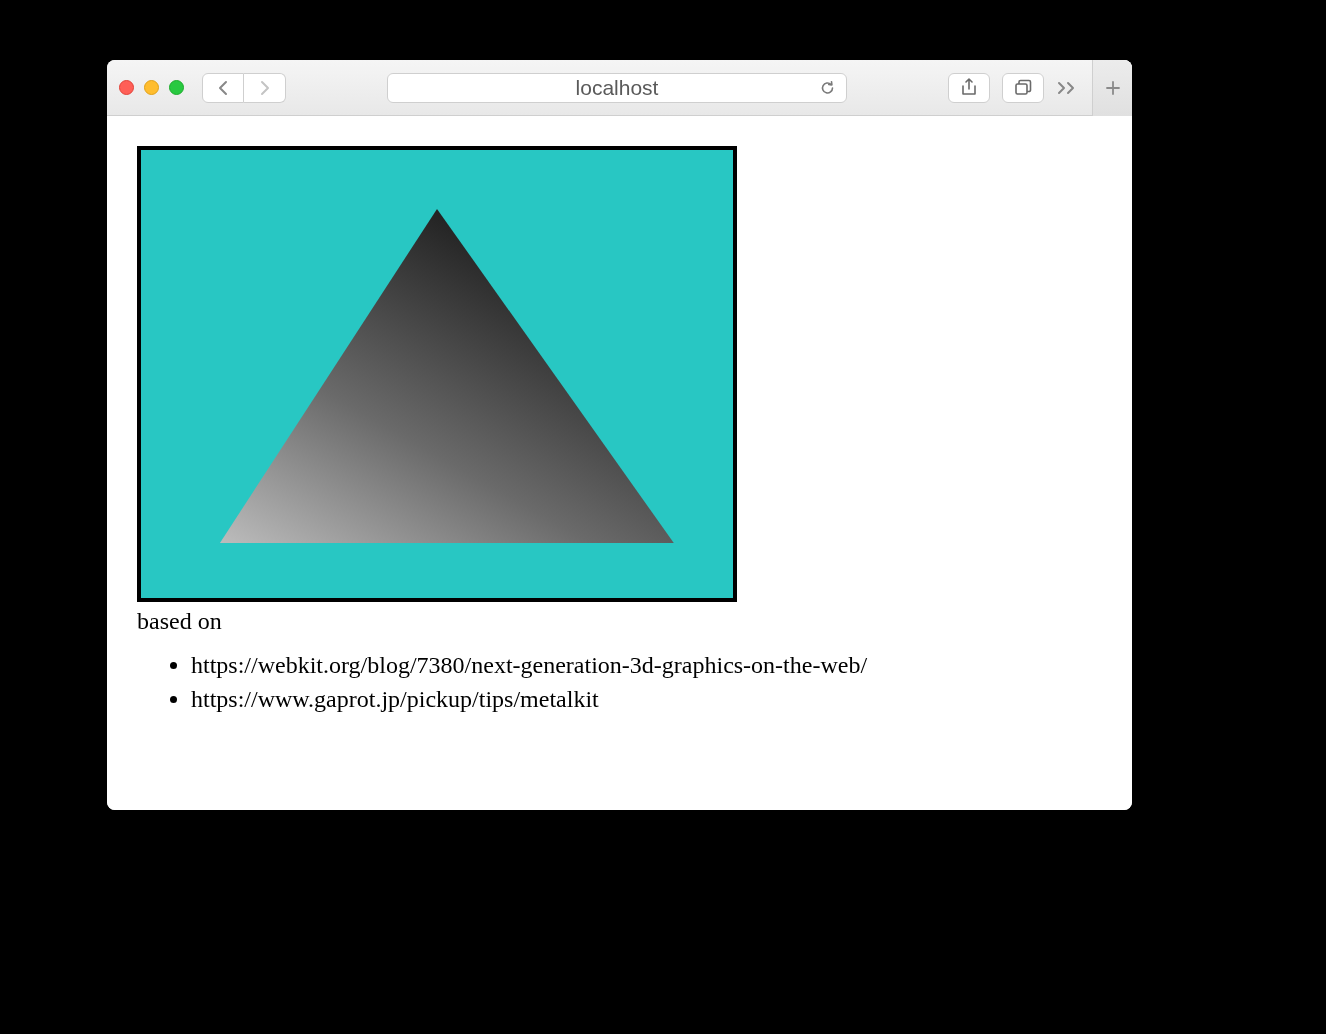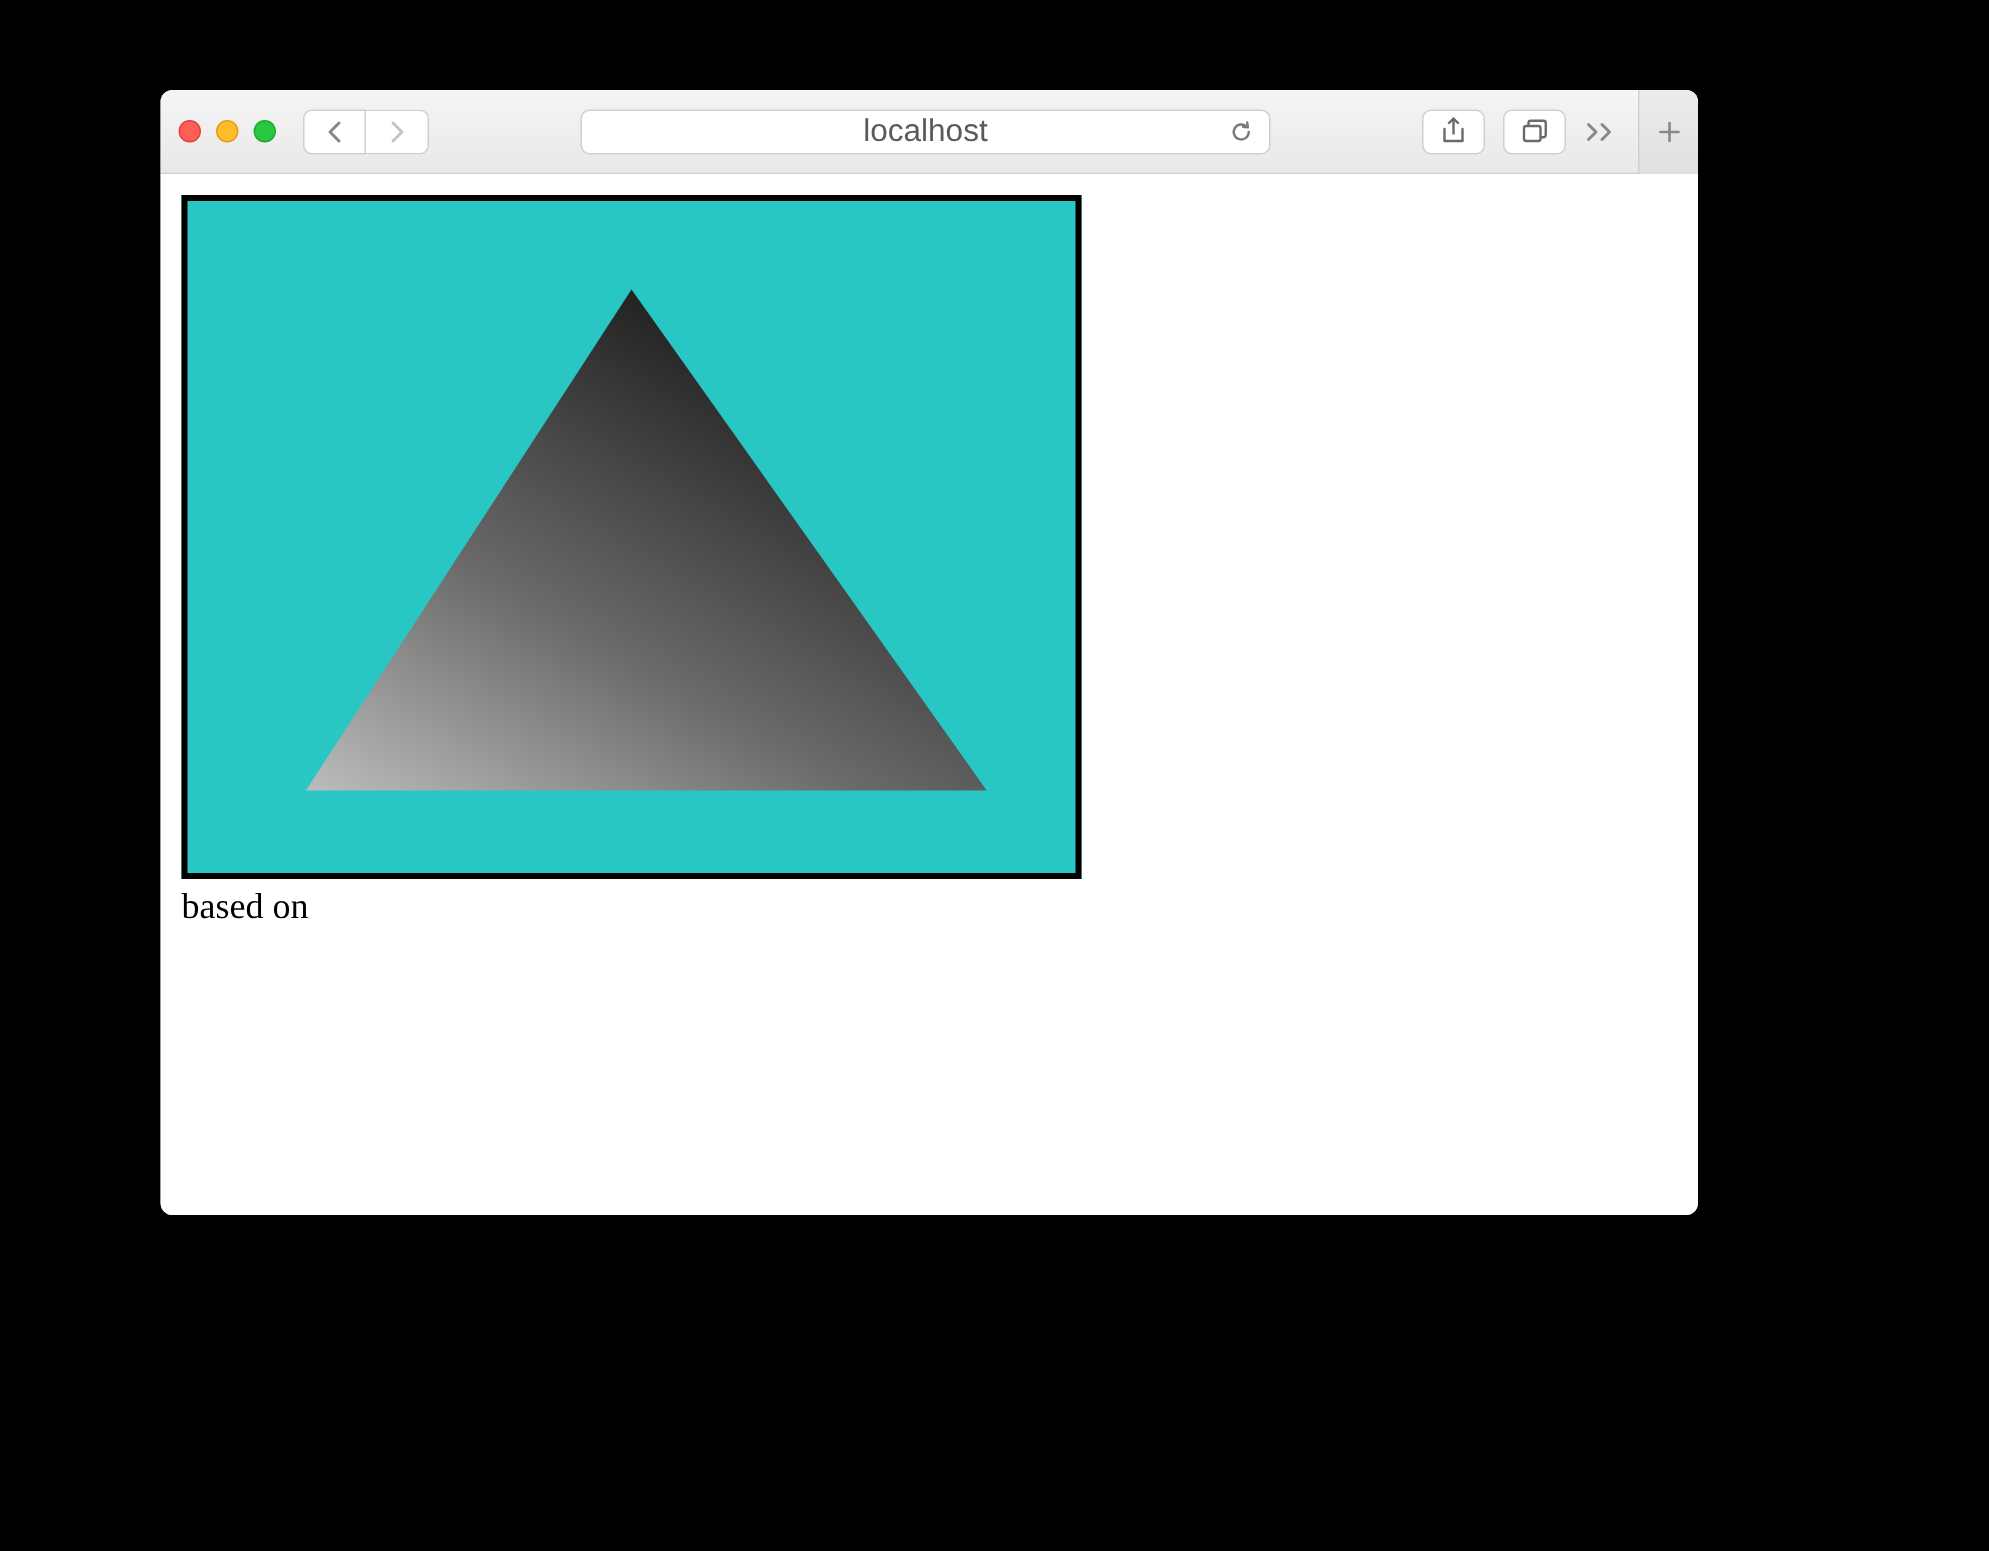--- a/index.html
+++ b/index.html
@@ -84,21 +84,21 @@
       width:40px; height:56px;
       margin:-12px -12px -12px 0;
       border-left:1px solid #cfcfcf;
       background:linear-gradient(#ececec,#e0e0e0);
       display:flex; align-items:center; justify-content:center;
       color:#8a8a8a;
     }
     .content{
       flex:1;
       background:#fff;
-      padding:14px;
+      padding:30px;
       font-family: "Times New Roman", Times, serif;
       font-size:24px;
       color:#000;
     }
     .canvas-demo{
       width:600px;
       height:456px;
       border:4px solid #000;
       background:#28c7c3;
       position:relative;
@@ -187,16 +187,20 @@
             <stop offset="45%" stop-color="#6a6a6a"></stop>
             <stop offset="100%" stop-color="#1f1f1f"></stop>
           </linearGradient>
         </defs>
         <polygon points="300,60 540,400 80,400" fill="url(#triGrad)"></polygon>
       </svg>
     </div>
 
     <div class="based">based on</div>
 
+    <ul class="refs">
+      <li>https://webkit.org/blog/7380/next-generation-3d-graphics-on-the-web/</li>
+      <li>https://www.gaprot.jp/pickup/tips/metalkit</li>
+    </ul>
 
   </div>
 
 </div>
 
 </body></html>

